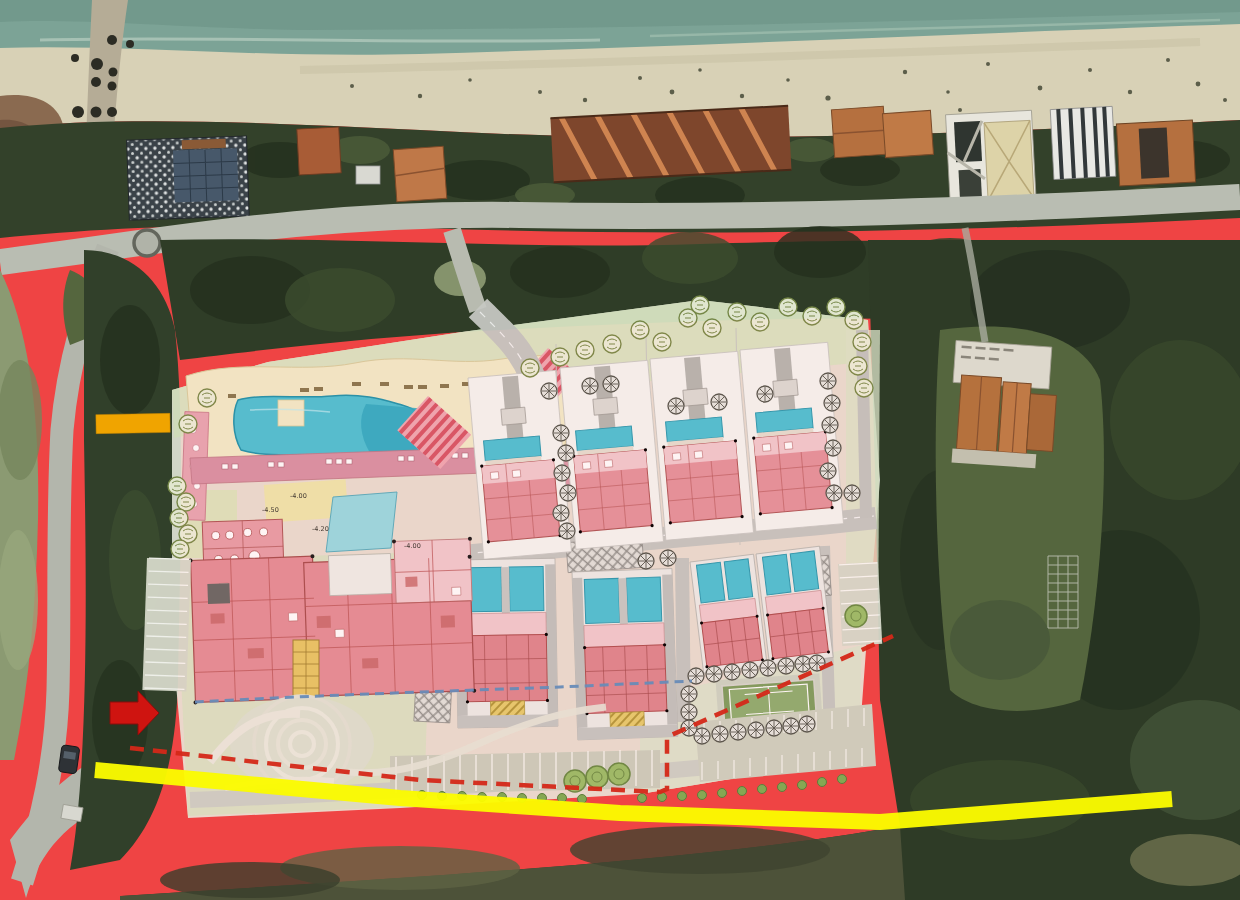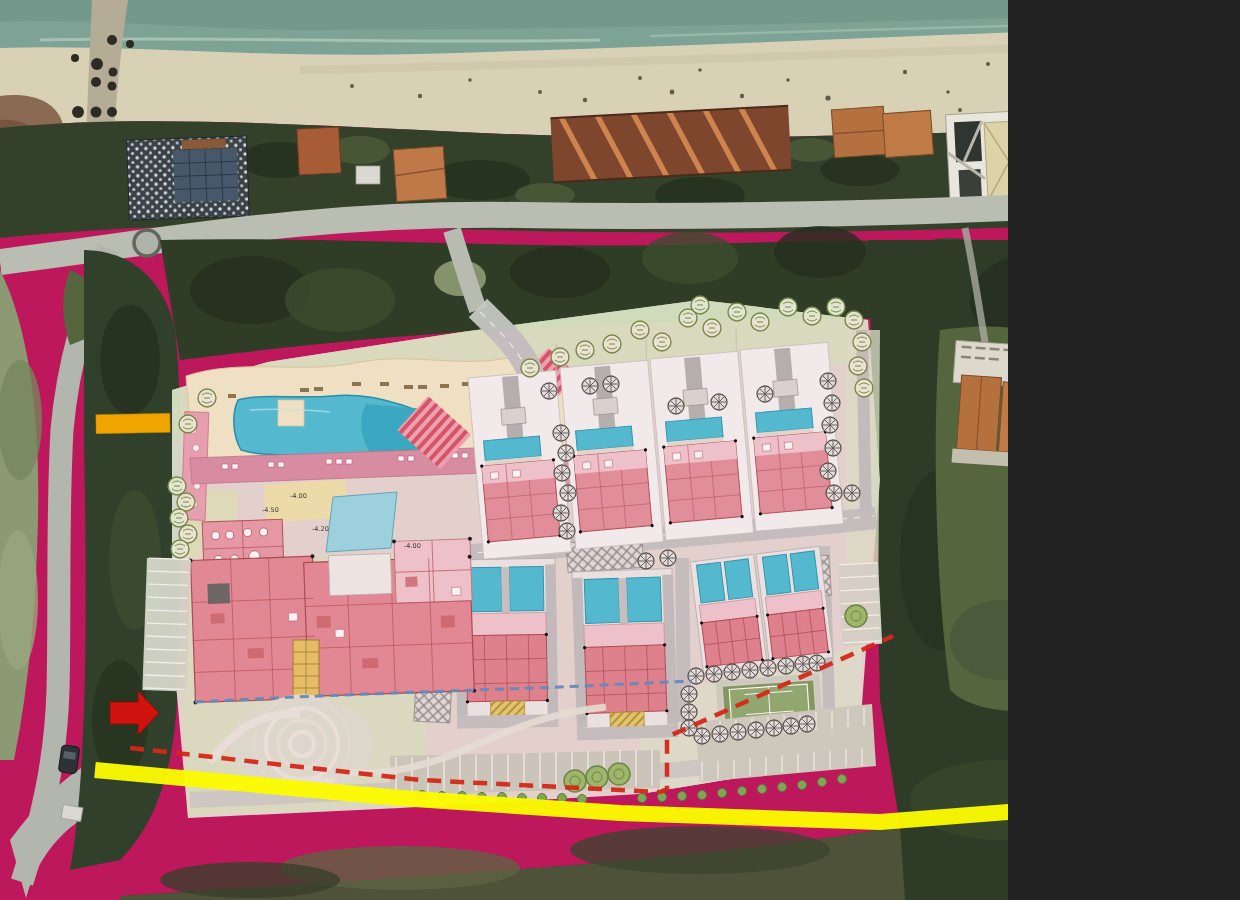--- a/index.html
+++ b/index.html
@@ -1,16 +1,16 @@
 <!DOCTYPE html>
 <html><head>
 <meta charset="utf-8">
 <style>
   html,body{margin:0;padding:0;background:#222;}
-  .stage{position:relative;width:1008px;height:900px;overflow:hidden;background:#be185d;
+  .stage{position:relative;width:1240px;height:900px;overflow:hidden;background:#ef4444;
          font-family:"DejaVu Sans",sans-serif;}
   svg{display:block}
   text{font-family:"DejaVu Sans",sans-serif;}
 </style>
 </head>
 <body>
 
 <div class="stage">
 <svg width="1240" height="900" viewBox="0 0 1240 900">
 <defs>

